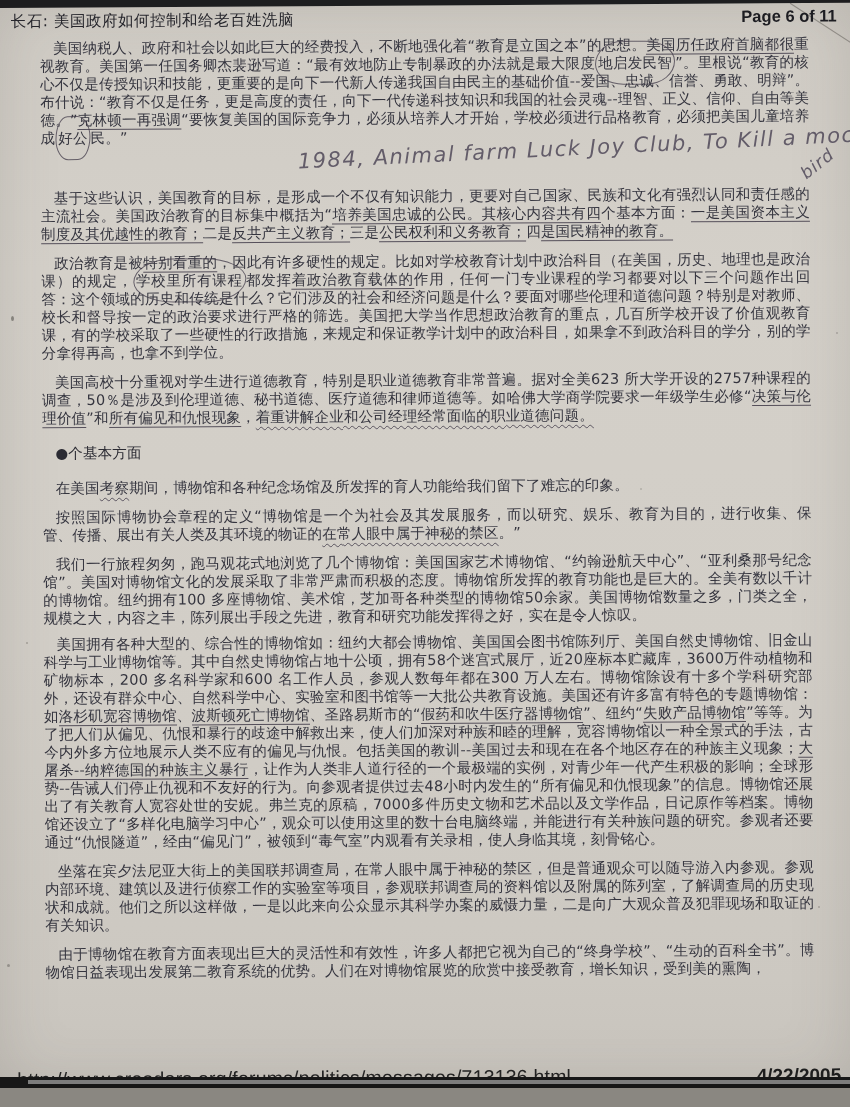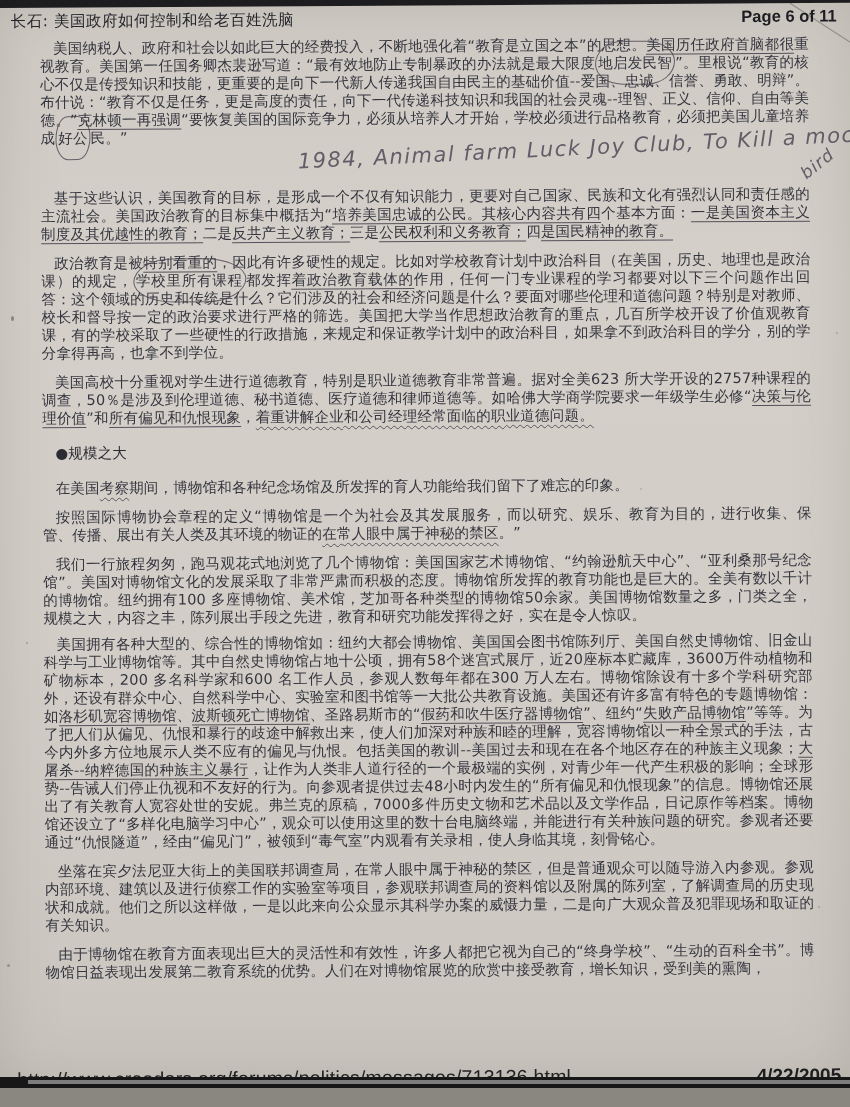--- a/index.html
+++ b/index.html
@@ -87,21 +87,21 @@
     <div class="header-row">
       <span class="doc-title">长石: 美国政府如何控制和给老百姓洗脑</span>
       <span class="page-num">Page 6 of 11</span>
     </div>
 
     <div class="doc-body">
         <div class="para"><span class="seg">美国纳税人、政府和社会以如此巨大的经费投入，不断地强化着“教育是立国之本”的思想。</span><span class="seg u">美国历任政府首脑都很</span><span class="seg">重视教育。美国第一任国务卿杰裴逊写道：“最有效地防止专制暴政的办法就是最大限度</span><span class="seg c">地启发民智</span><span class="seg">”。里根说“教育的核心不仅是传授知识和技能，更重要的是向下一代新人传递我国自由民主的基础价值--爱国、忠诚、信誉、勇敢、明辩”。布什说：“教育不仅是任务，更是高度的责任，向下一代传递科技知识和我国的社会灵魂--理智、正义、信仰、自由等美德。”</span><span class="seg u">克林顿一再强调</span><span class="seg">“要恢复美国的国际竞争力，必须从培养人才开始，学校必须进行品格教育，必须把美国儿童培养成</span><span class="seg c">好公</span><span class="seg">民。”</span></div>
         <div class="para"><span class="seg">基于这些认识，美国教育的目标，是形成一个不仅有知识能力，更要对自己国家、民族和文化有强烈认同和责任感的主流社会。美国政治教育的目标集中概括为“</span><span class="seg u">培养美国忠诚的公民。其核心内容共有四</span><span class="seg">个基本方面：</span><span class="seg u">一是美国资本主义制度及其优越性的教育；</span><span class="seg">二是</span><span class="seg u">反共产主义教育；</span><span class="seg">三是</span><span class="seg u">公民权利和义务教育；</span><span class="seg">四</span><span class="seg u">是国民精神的教育。</span></div>
         <div class="para"><span class="seg">政治教育是被</span><span class="seg u">特别看重的</span><span class="seg">，因此有许多硬性的规定。比如对学校教育计划中政治科目（在美国，历史、地理也是政治课）的规定，</span><span class="seg c">学校里所有课程</span><span class="seg">都发挥</span><span class="seg u">着政治教育载体的</span><span class="seg">作用，任何一门专业课程的学习都要对以下三个问题作出回答：这个领域的历史和传统是什么？它们涉及的社会和经济问题是什么？要面对哪些伦理和道德问题？特别是对教师、校长和督导按一定的政治要求进行严格的筛选。美国把大学当作思想政治教育的重点，几百所学校开设了价值观教育课，有的学校采取了一些硬性的行政措施，来规定和保证教学计划中的政治科目，如果拿不到政治科目的学分，别的学分拿得再高，也拿不到学位。</span></div>
         <div class="para"><span class="seg">美国高校十分重视对学生进行道德教育，特别是职业道德教育非常普遍。据对全美623 所大学开设的2757种课程的调查，50％是涉及到伦理道德、秘书道德、医疗道德和律师道德等。如哈佛大学商学院要求一年级学生必修“</span><span class="seg u">决策与伦理价值</span><span class="seg">”和</span><span class="seg u">所有偏见和仇恨现象</span><span class="seg">，</span><span class="seg w">着重讲解企业和公司经理经常面临的职业道德问题。</span></div>
-        <div class="para heading"><span class="seg">●规模之大</span></div>
+        <div class="para heading"><span class="seg">●个基本方面</span></div>
         <div class="para"><span class="seg">在美国</span><span class="seg w">考察</span><span class="seg">期间，博物馆和各种纪念场馆及所发挥的育人功能给我们留下了难忘的印象。</span></div>
         <div class="para"><span class="seg">按照国际博物协会章程的定义“博物馆是一个为社会及其发展服务，而以研究、娱乐、教育为目的，进行收集、保管、传播、展出有关人类及其环境的物证的</span><span class="seg w">在常人眼中属于神秘的禁区</span><span class="seg">。”</span></div>
         <div class="para"><span class="seg">我们一行旅程匆匆，跑马观花式地浏览了几个博物馆：美国国家艺术博物馆、“约翰逊航天中心”、“亚利桑那号纪念馆”。美国对博物馆文化的发展采取了非常严肃而积极的态度。博物馆所发挥的教育功能也是巨大的。全美有数以千计的博物馆。纽约拥有100 多座博物馆、美术馆，芝加哥各种类型的博物馆50余家。美国博物馆数量之多，门类之全，规模之大，内容之丰，陈列展出手段之先进，教育和研究功能发挥得之好，实在是令人惊叹。</span></div>
         <div class="para"><span class="seg">美国拥有各种大型的、综合性的博物馆如：纽约大都会博物馆、美国国会图书馆陈列厅、美国自然史博物馆、旧金山科学与工业博物馆等。其中自然史博物馆占地十公顷，拥有58个迷宫式展厅，近20座标本贮藏库，3600万件动植物和矿物标本，200 多名科学家和600 名工作人员，参观人数每年都在300 万人左右。博物馆除设有十多个学科研究部外，还设有群众中心、自然科学中心、实验室和图书馆等一大批公共教育设施。美国还有许多富有特色的专题博物馆：如</span><span class="seg u">洛杉矶宽容博物馆</span><span class="seg">、</span><span class="seg u">波斯顿死亡博物馆</span><span class="seg">、圣路易斯市的“</span><span class="seg u">假药和吹牛医疗器博物馆</span><span class="seg">”、纽约“</span><span class="seg u">失败产品博物馆</span><span class="seg">”等等。为了把人们从偏见、仇恨和暴行的歧途中解救出来，使人们加深对种族和睦的理解，宽容博物馆以一种全景式的手法，古今内外多方位地展示人类不应有的偏见与仇恨。包括美国的教训--美国过去和现在在各个地区存在的种族主义现象；</span><span class="seg u">大屠杀--纳粹德国的种族主义暴行</span><span class="seg">，让作为人类非人道行径的一个最极端的实例，对青少年一代产生积极的影响；全球形势--告诫人们停止仇视和不友好的行为。向参观者提供过去48小时内发生的“所有偏见和仇恨现象”的信息。博物馆还展出了有关教育人宽容处世的安妮。弗兰克的原稿，7000多件历史文物和艺术品以及文学作品，日记原作等档案。博物馆还设立了“多样化电脑学习中心”，观众可以使用这里的数十台电脑终端，并能进行有关种族问题的研究。参观者还要通过“仇恨隧道”，经由“偏见门”，被领到“毒气室”内观看有关录相，使人身临其境，刻骨铭心。</span></div>
         <div class="para"><span class="seg">坐落在宾夕法尼亚大街上的美国联邦调查局，在常人眼中属于神秘的禁区，但是普通观众可以随导游入内参观。参观内部环境、建筑以及进行侦察工作的实验室等项目，参观联邦调查局的资料馆以及附属的陈列室，了解调查局的历史现状和成就。他们之所以这样做，一是以此来向公众显示其科学办案的威慑力量，二是向广大观众普及犯罪现场和取证的有关知识。</span></div>
         <div class="para"><span class="seg">由于博物馆在教育方面表现出巨大的灵活性和有效性，许多人都把它视为自己的“终身学校”、“生动的百科全书”。博物馆日益表现出发展第二教育系统的优势。人们在对博物馆展览的欣赏中接受教育，增长知识，受到美的熏陶，</span></div>
       </div>
 
     <div class="handwriting">1984, Animal farm  Luck Joy Club, To Kill a mocking</div>
     <div class="handwriting-bird">bird</div>

